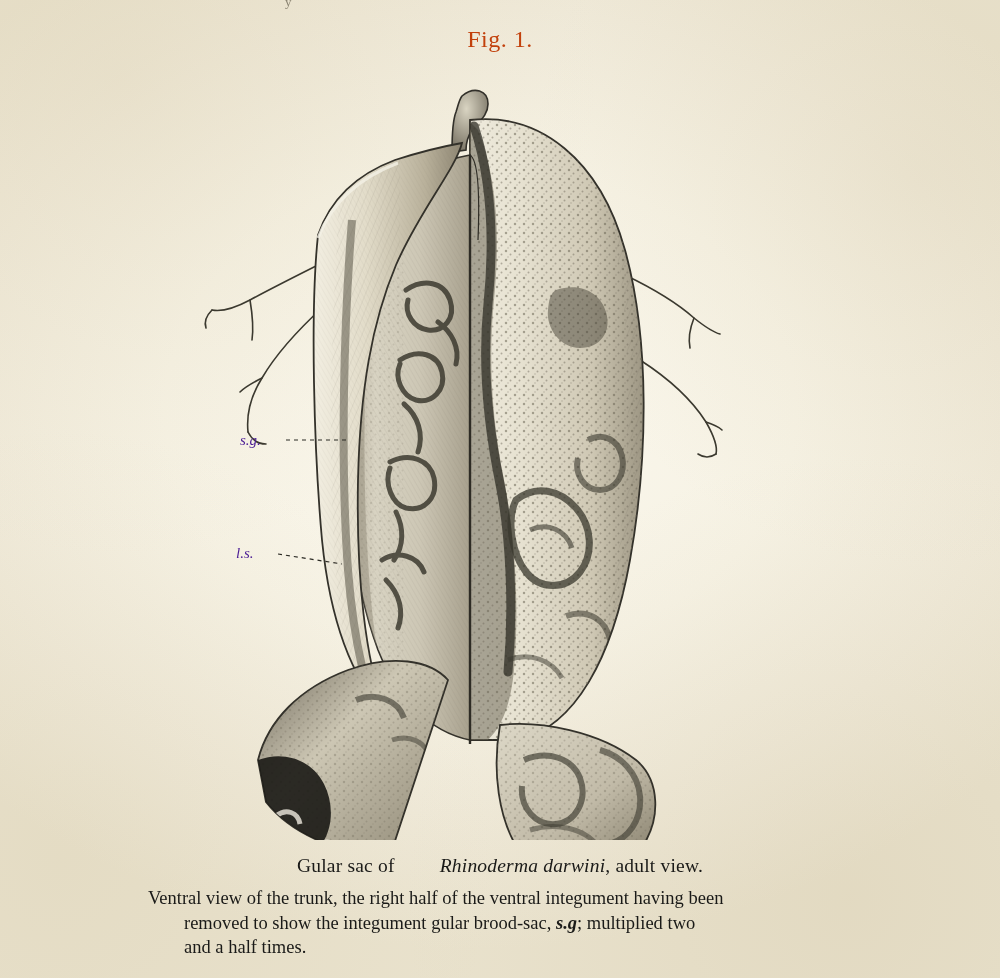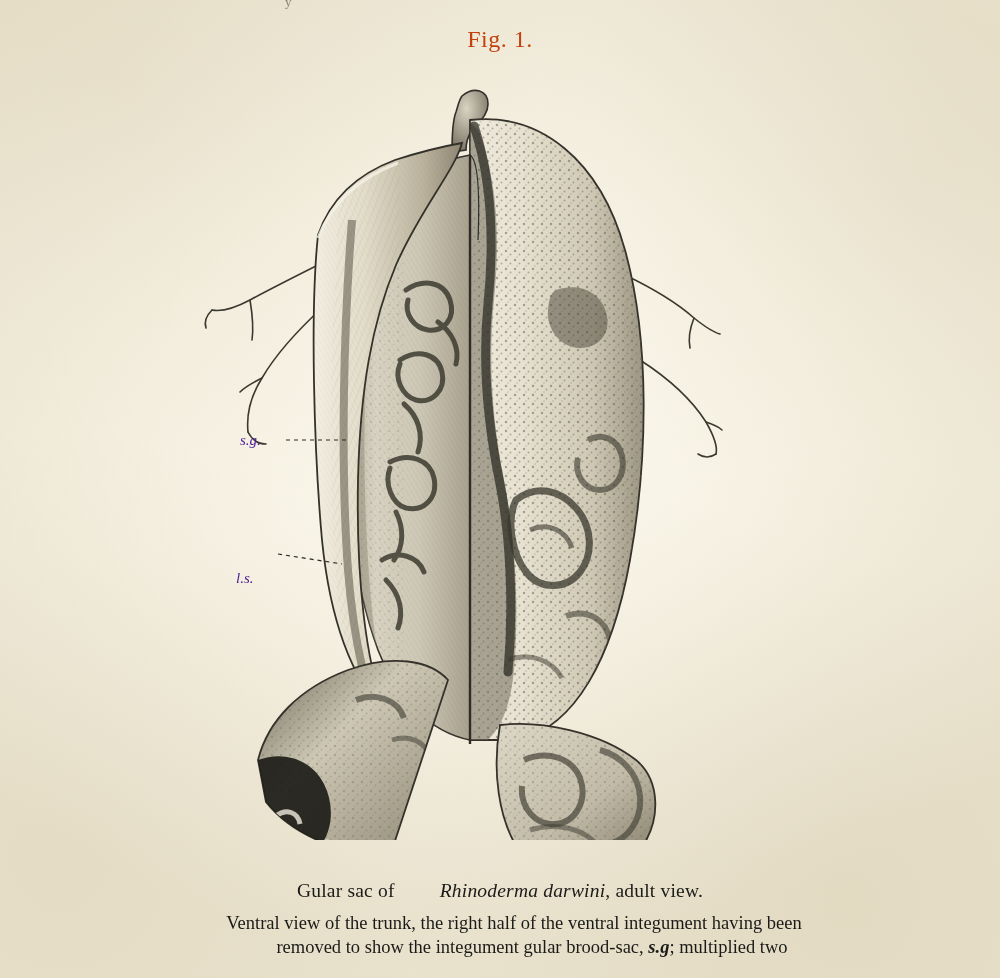--- a/index.html
+++ b/index.html
@@ -76,36 +76,36 @@
     font-size: 19.5px;
     letter-spacing: 0.2px;
     margin-bottom: 9px;
   }
   .caption-main .sp-italic { font-style: italic; margin-left: 40px; }
   .caption-desc {
     font-size: 18.5px;
     line-height: 1.33;
     width: 760px;
     margin: 0 auto;
-    text-align: center;
+    text-align: left;
     padding-left: 28px;
     box-sizing: border-box;
   }
   .caption-desc .indent { display: block; padding-left: 36px; }
   .caption-desc .indent2 { display: block; padding-left: 36px; }
   .caption-desc .it { font-style: italic; font-weight: bold; }
 
   .lead-label {
     position: absolute;
     font-size: 15px;
     font-style: italic;
     color: #4c1d95;
   }
   .lead-sg { left: 240px; top: 432px; }
-  .lead-ls { left: 236px; top: 570px; }
+  .lead-ls { left: 236px; top: 545px; }
 </style>
 </head>
 <body>
 
 <div class="page"></div>
 
 <div class="top-crumb">y</div>
 
 <div class="fig-label">Fig. 1.</div>
 
@@ -282,14 +282,15 @@
 <div class="lead-label lead-sg">s.g.</div>
 <div class="lead-label lead-ls">l.s.</div>
 
 <div class="caption-block">
   <div class="caption-main">
     <span>Gular sac of </span><span class="sp-italic">Rhinoderma darwini</span><span>, adult view.</span>
   </div>
   <div class="caption-desc">
     <span>Ventral view of the trunk, the right half of the ventral integument having been</span>
     <span class="indent"><span>removed to show the integument gular brood-sac, </span><span class="it">s.g</span><span>; multiplied two</span></span>
+    <span class="indent2">and a half times.</span>
   </div>
 </div>
 
 </body></html>

